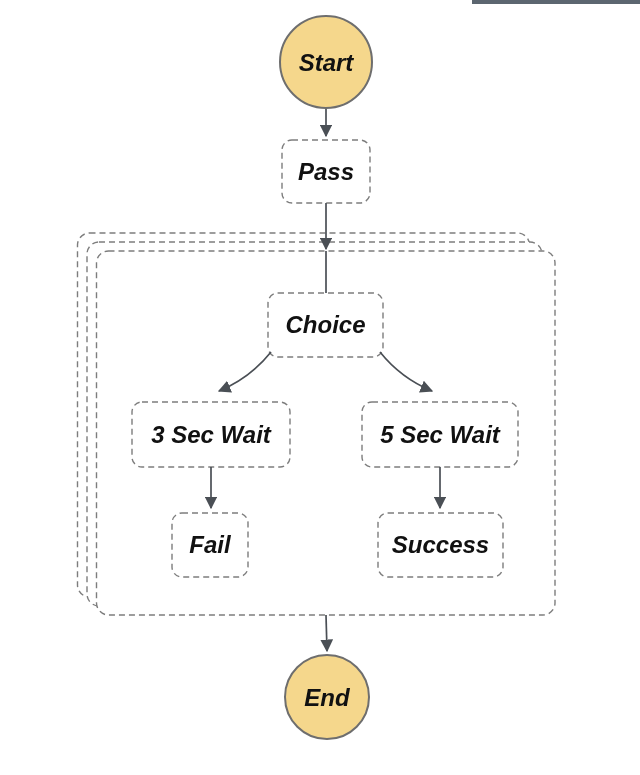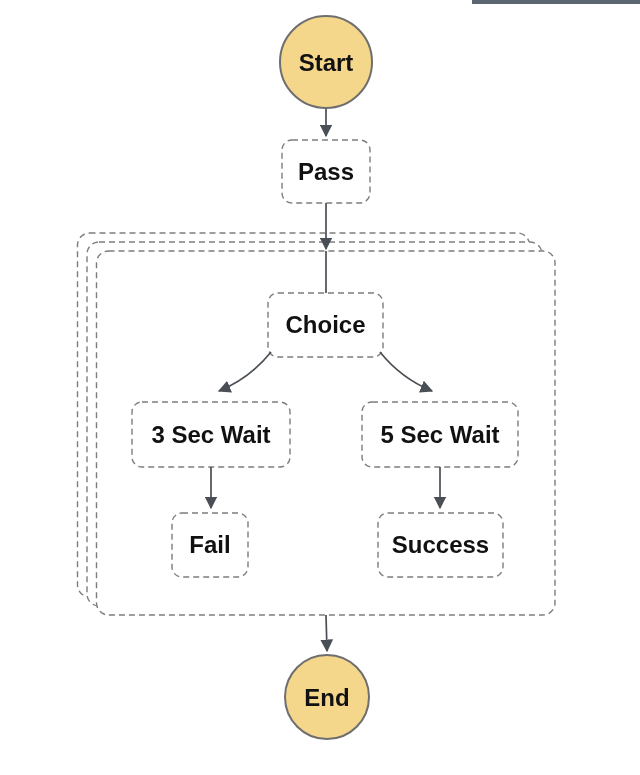--- a/index.html
+++ b/index.html
@@ -3,21 +3,21 @@
 <meta charset="utf-8">
 <style>
   html, body { margin: 0; padding: 0; }
   body {
     width: 640px; height: 775px;
     background: #ffffff;
     font-family: "Liberation Sans", sans-serif;
     overflow: hidden;
     position: relative;
   }
-  .canvas { position: absolute; inset: 0; width: 640px; height: 632px; }
+  .canvas { position: absolute; inset: 0; width: 640px; height: 632px; font-style: italic; }
   .top-bar {
     position: absolute; top: 0; left: 472px; width: 168px; height: 4px;
     background: #5C6670;
   }
   svg.flow { position: absolute; left: 0; top: 0; }
   svg.flow text {
     font-family: "Liberation Sans", sans-serif;
     font-size: 24px;
     font-weight: 600;
     fill: #111111;

